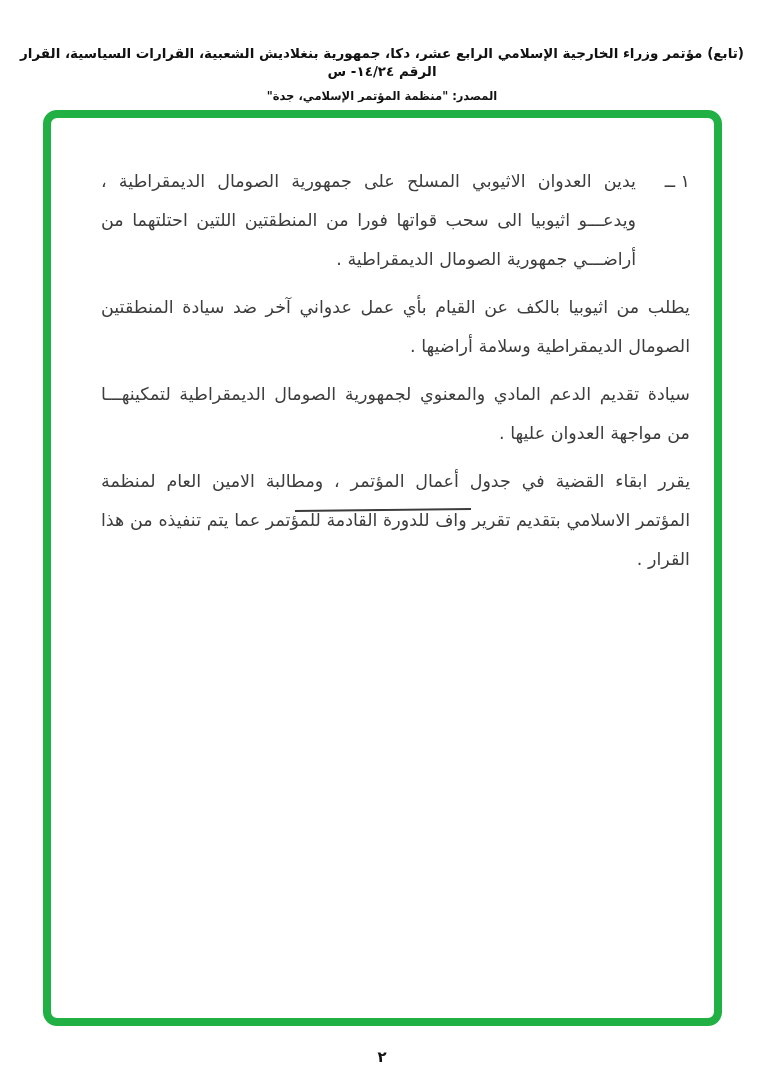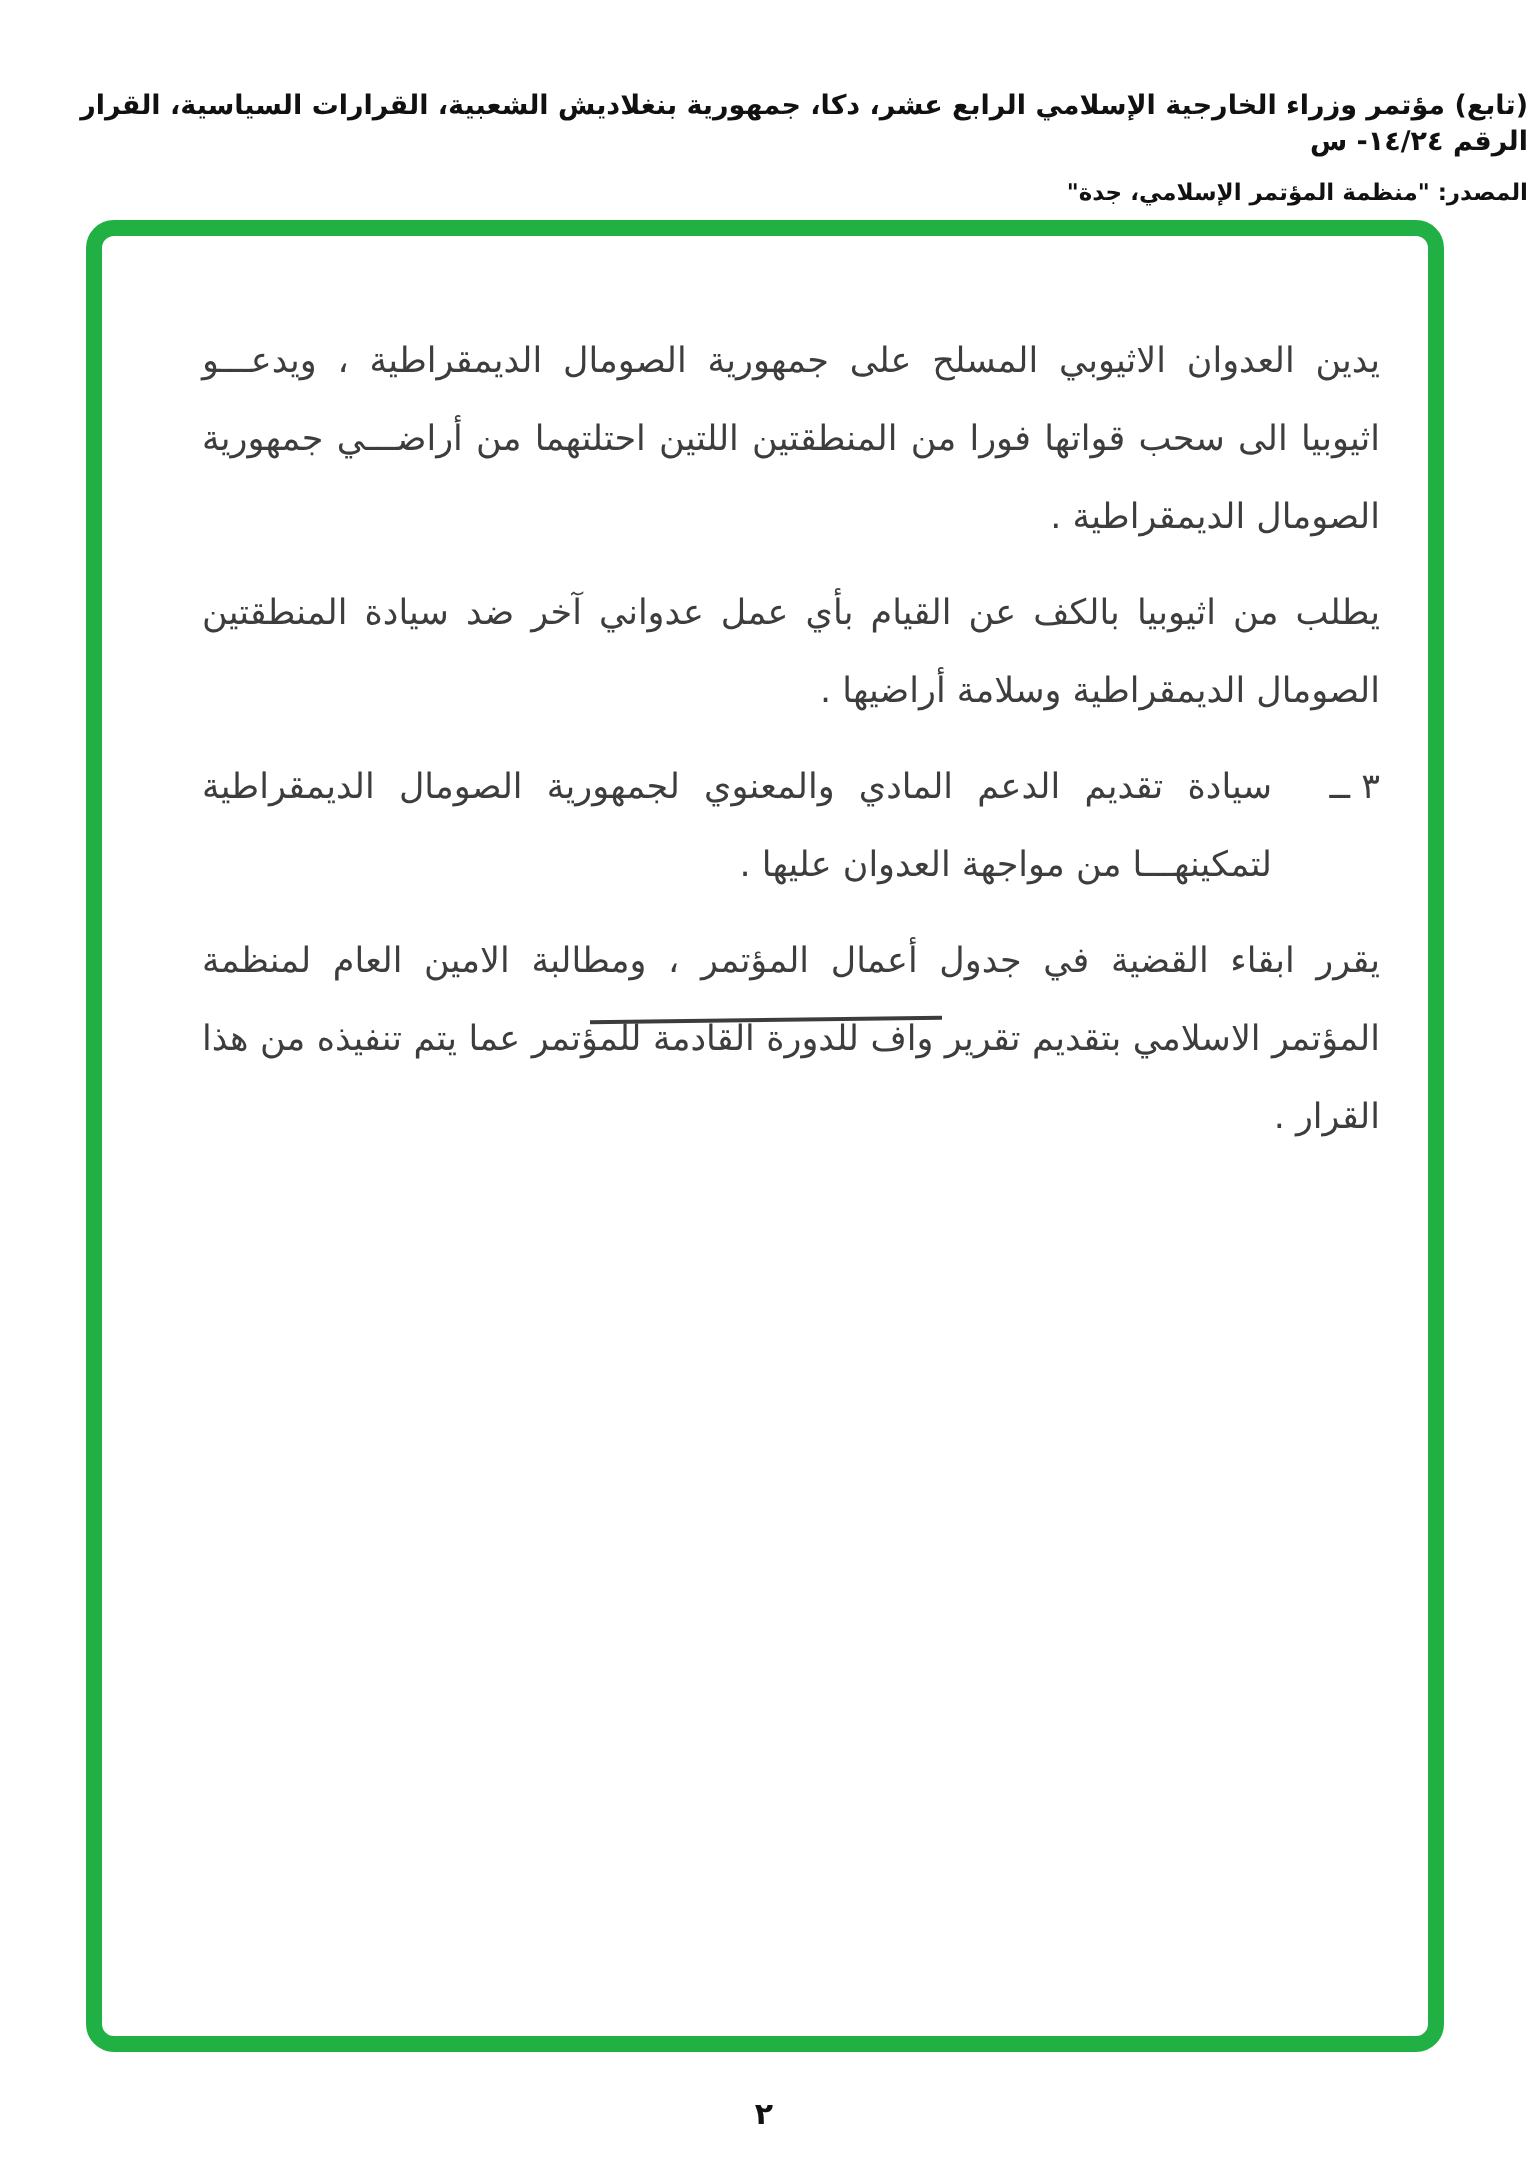--- a/index.html
+++ b/index.html
@@ -8,21 +8,21 @@
     position:relative;
     width:764px; height:1082px;
     margin:0 auto;
     background:#ffffff;
     font-family:"DejaVu Sans", sans-serif;
     overflow:hidden;
   }
   
   .header {
     position:absolute; top:44px; left:0; right:0;
-    text-align:right; direction:rtl; color:#111;
+    text-align:center; direction:rtl; color:#111;
   }
   .header-line1 {
     font-size:13.5px; font-weight:bold; letter-spacing:0;
     line-height:18px;
   }
   .header-line2 {
     font-size:11.5px; font-weight:bold; margin-top:9px;
   }
   
   .frame {
@@ -80,29 +80,29 @@
   <div class="header">
     <div class="header-line1">(تابع) مؤتمر وزراء الخارجية الإسلامي الرابع عشر، دكا، جمهورية بنغلاديش الشعبية، القرارات السياسية، القرار الرقم ١٤/٢٤- س</div>
     <div class="header-line2">المصدر:  "منظمة المؤتمر الإسلامي، جدة"</div>
   </div>
 
   <div class="frame" style="border-color: rgb(32, 176, 68);"></div>
 
   <div class="content">
 
     <div class="clause">
+      <span class="clause-num"><span>١</span> <span class="dash">ــ</span></span>
       <span class="clause-text">يدين العدوان الاثيوبي المسلح على جمهورية الصومال الديمقراطية ، ويدعـــو اثيوبيا الى سحب قواتها فورا من المنطقتين اللتين احتلتهما من أراضـــي جمهورية الصومال الديمقراطية .</span>
     </div>
 
     <div class="clause">
       <span class="clause-text">يطلب من اثيوبيا بالكف عن القيام بأي عمل عدواني آخر ضد سيادة المنطقتين الصومال الديمقراطية وسلامة أراضيها .</span>
     </div>
 
     <div class="clause">
-      <span class="clause-num"><span>٣</span> <span class="dash">ــ</span></span>
       <span class="clause-text">سيادة تقديم الدعم المادي والمعنوي لجمهورية الصومال الديمقراطية لتمكينهـــا من مواجهة العدوان عليها .</span>
     </div>
 
     <div class="clause">
       <span class="clause-text">يقرر ابقاء القضية في جدول أعمال المؤتمر ، ومطالبة الامين العام لمنظمة المؤتمر الاسلامي بتقديم تقرير واف للدورة القادمة للمؤتمر عما يتم تنفيذه من هذا القرار .</span>
     </div>
 
   </div>
 
   <div class="divider"></div>

